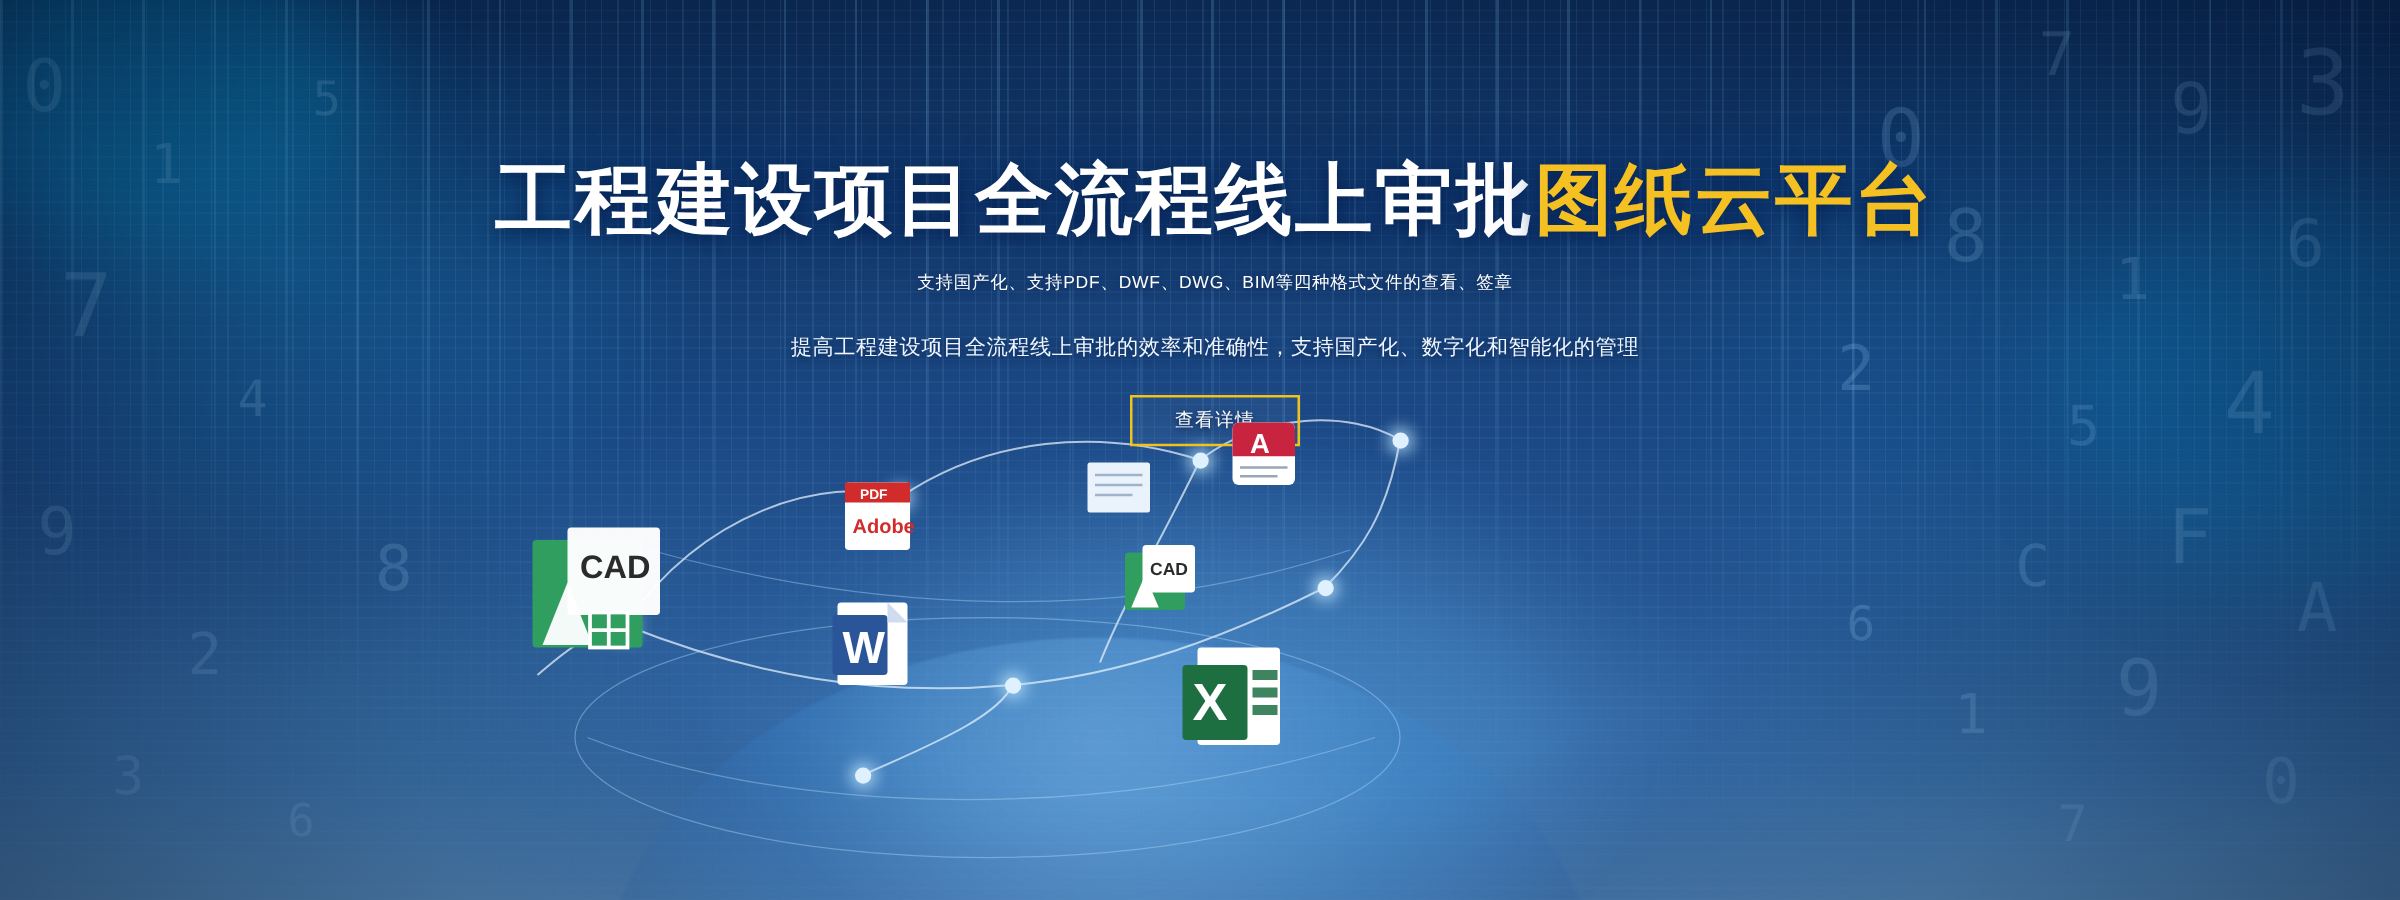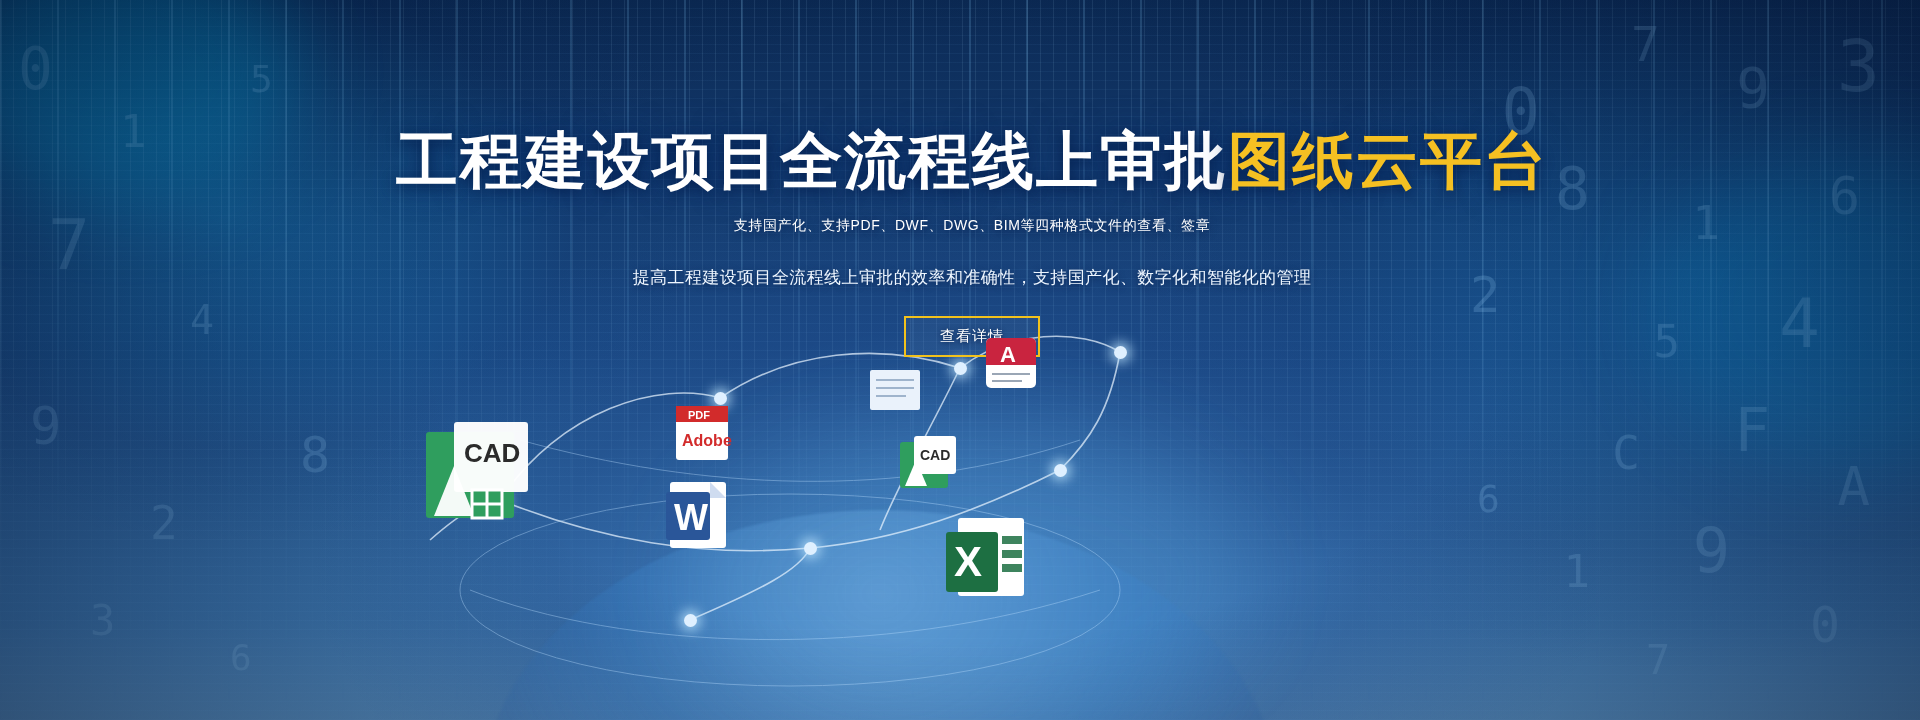--- a/index.html
+++ b/index.html
@@ -185,21 +185,21 @@
       <rect x="2" y="12" width="88" height="86" rx="3" fill="#2f9e5e" class="sh"></rect>
       <rect x="30" y="2" width="74" height="70" rx="3" fill="#ffffff" opacity="0.97"></rect>
       <text x="40" y="42" class="ic-label" font-size="26" fill="#2b2b2b">CAD</text>
       <path d="M10,96 L30,46 L50,96 Z" fill="#ffffff" opacity="0.95"></path>
       <rect x="48" y="70" width="30" height="28" fill="#2f9e5e" stroke="#ffffff" stroke-width="3"></rect>
       <line x1="48" y1="84" x2="78" y2="84" stroke="#ffffff" stroke-width="3"></line>
       <line x1="63" y1="70" x2="63" y2="98" stroke="#ffffff" stroke-width="3"></line>
     </svg>
   </div>
 
-  <div class="fi" style="left:672px; top:400px;">
+  <div class="fi" style="left:672px; top:380px;">
     <svg width="62" height="64" viewBox="0 0 62 64">
       <rect x="4" y="6" width="52" height="54" rx="3" fill="#ffffff" class="sh"></rect>
       <rect x="4" y="6" width="52" height="16" fill="#d22b2b"></rect>
       <text x="16" y="19" class="ic-label" font-size="11" fill="#ffffff">PDF</text>
       <text x="10" y="46" class="ic-label" font-size="16" fill="#d22b2b">Adobe</text>
     </svg>
   </div>
 
   <div class="fi" style="left:664px; top:478px;">
     <svg width="74" height="76" viewBox="0 0 74 76">

